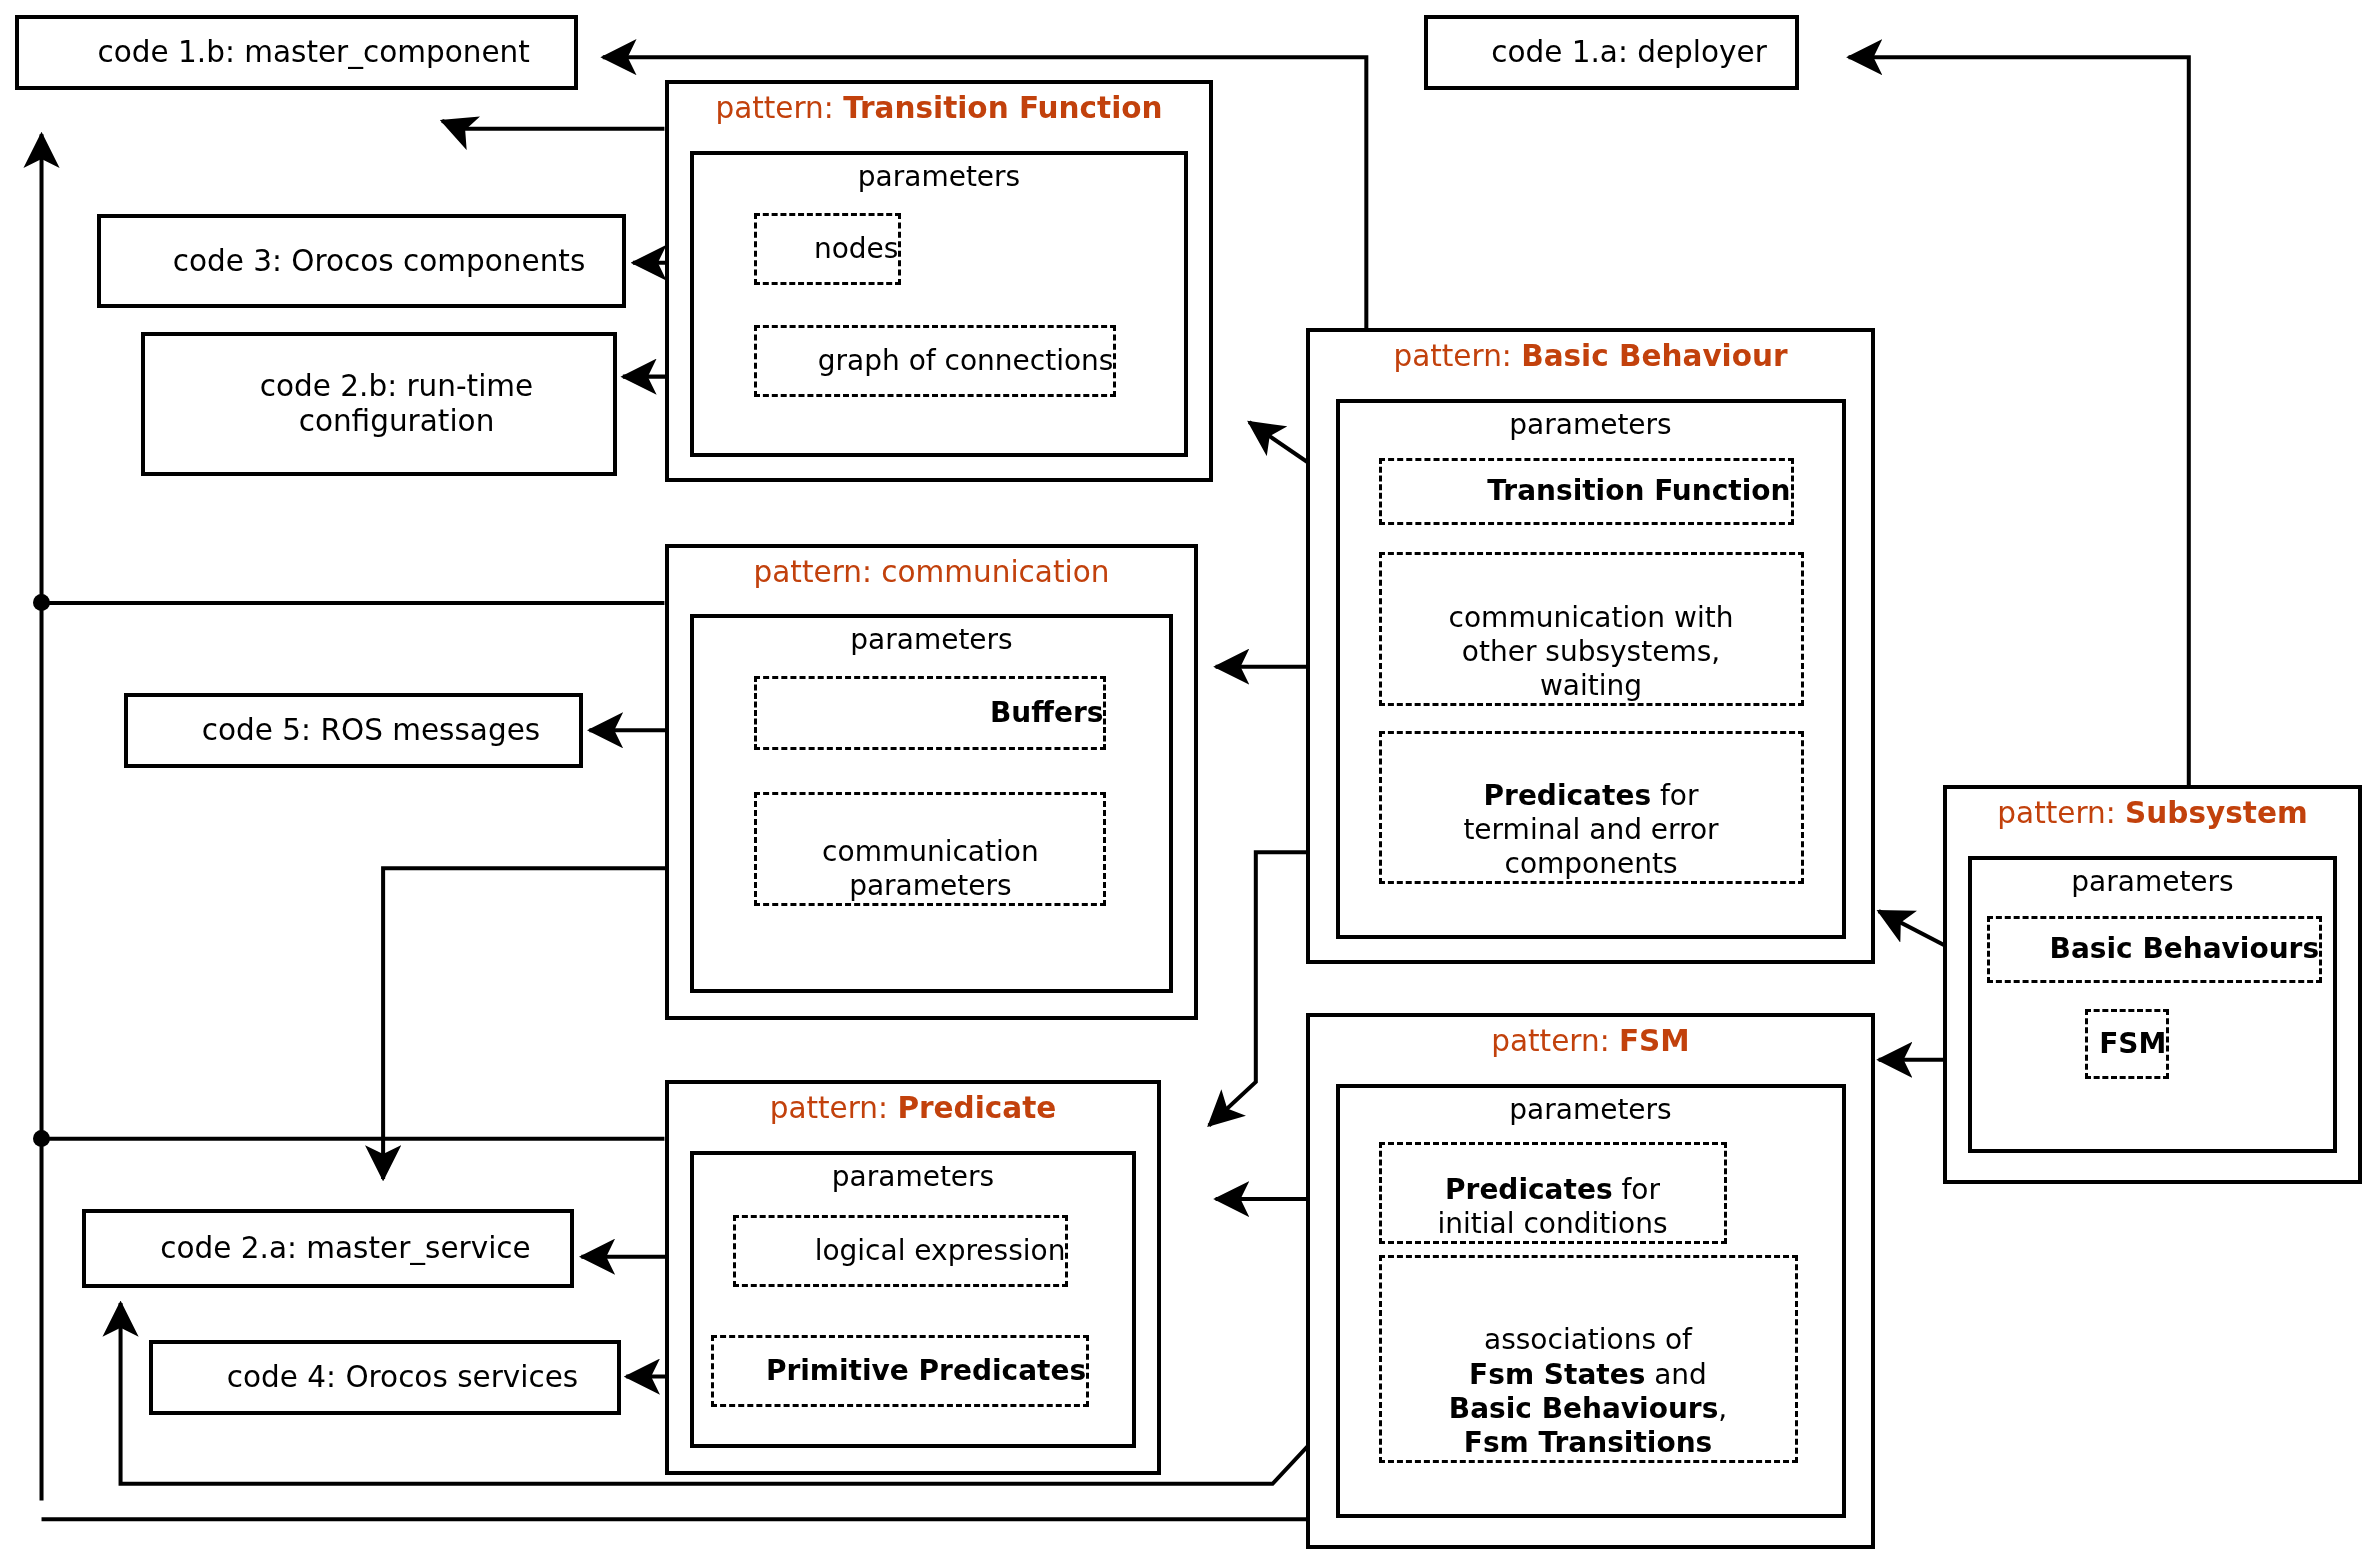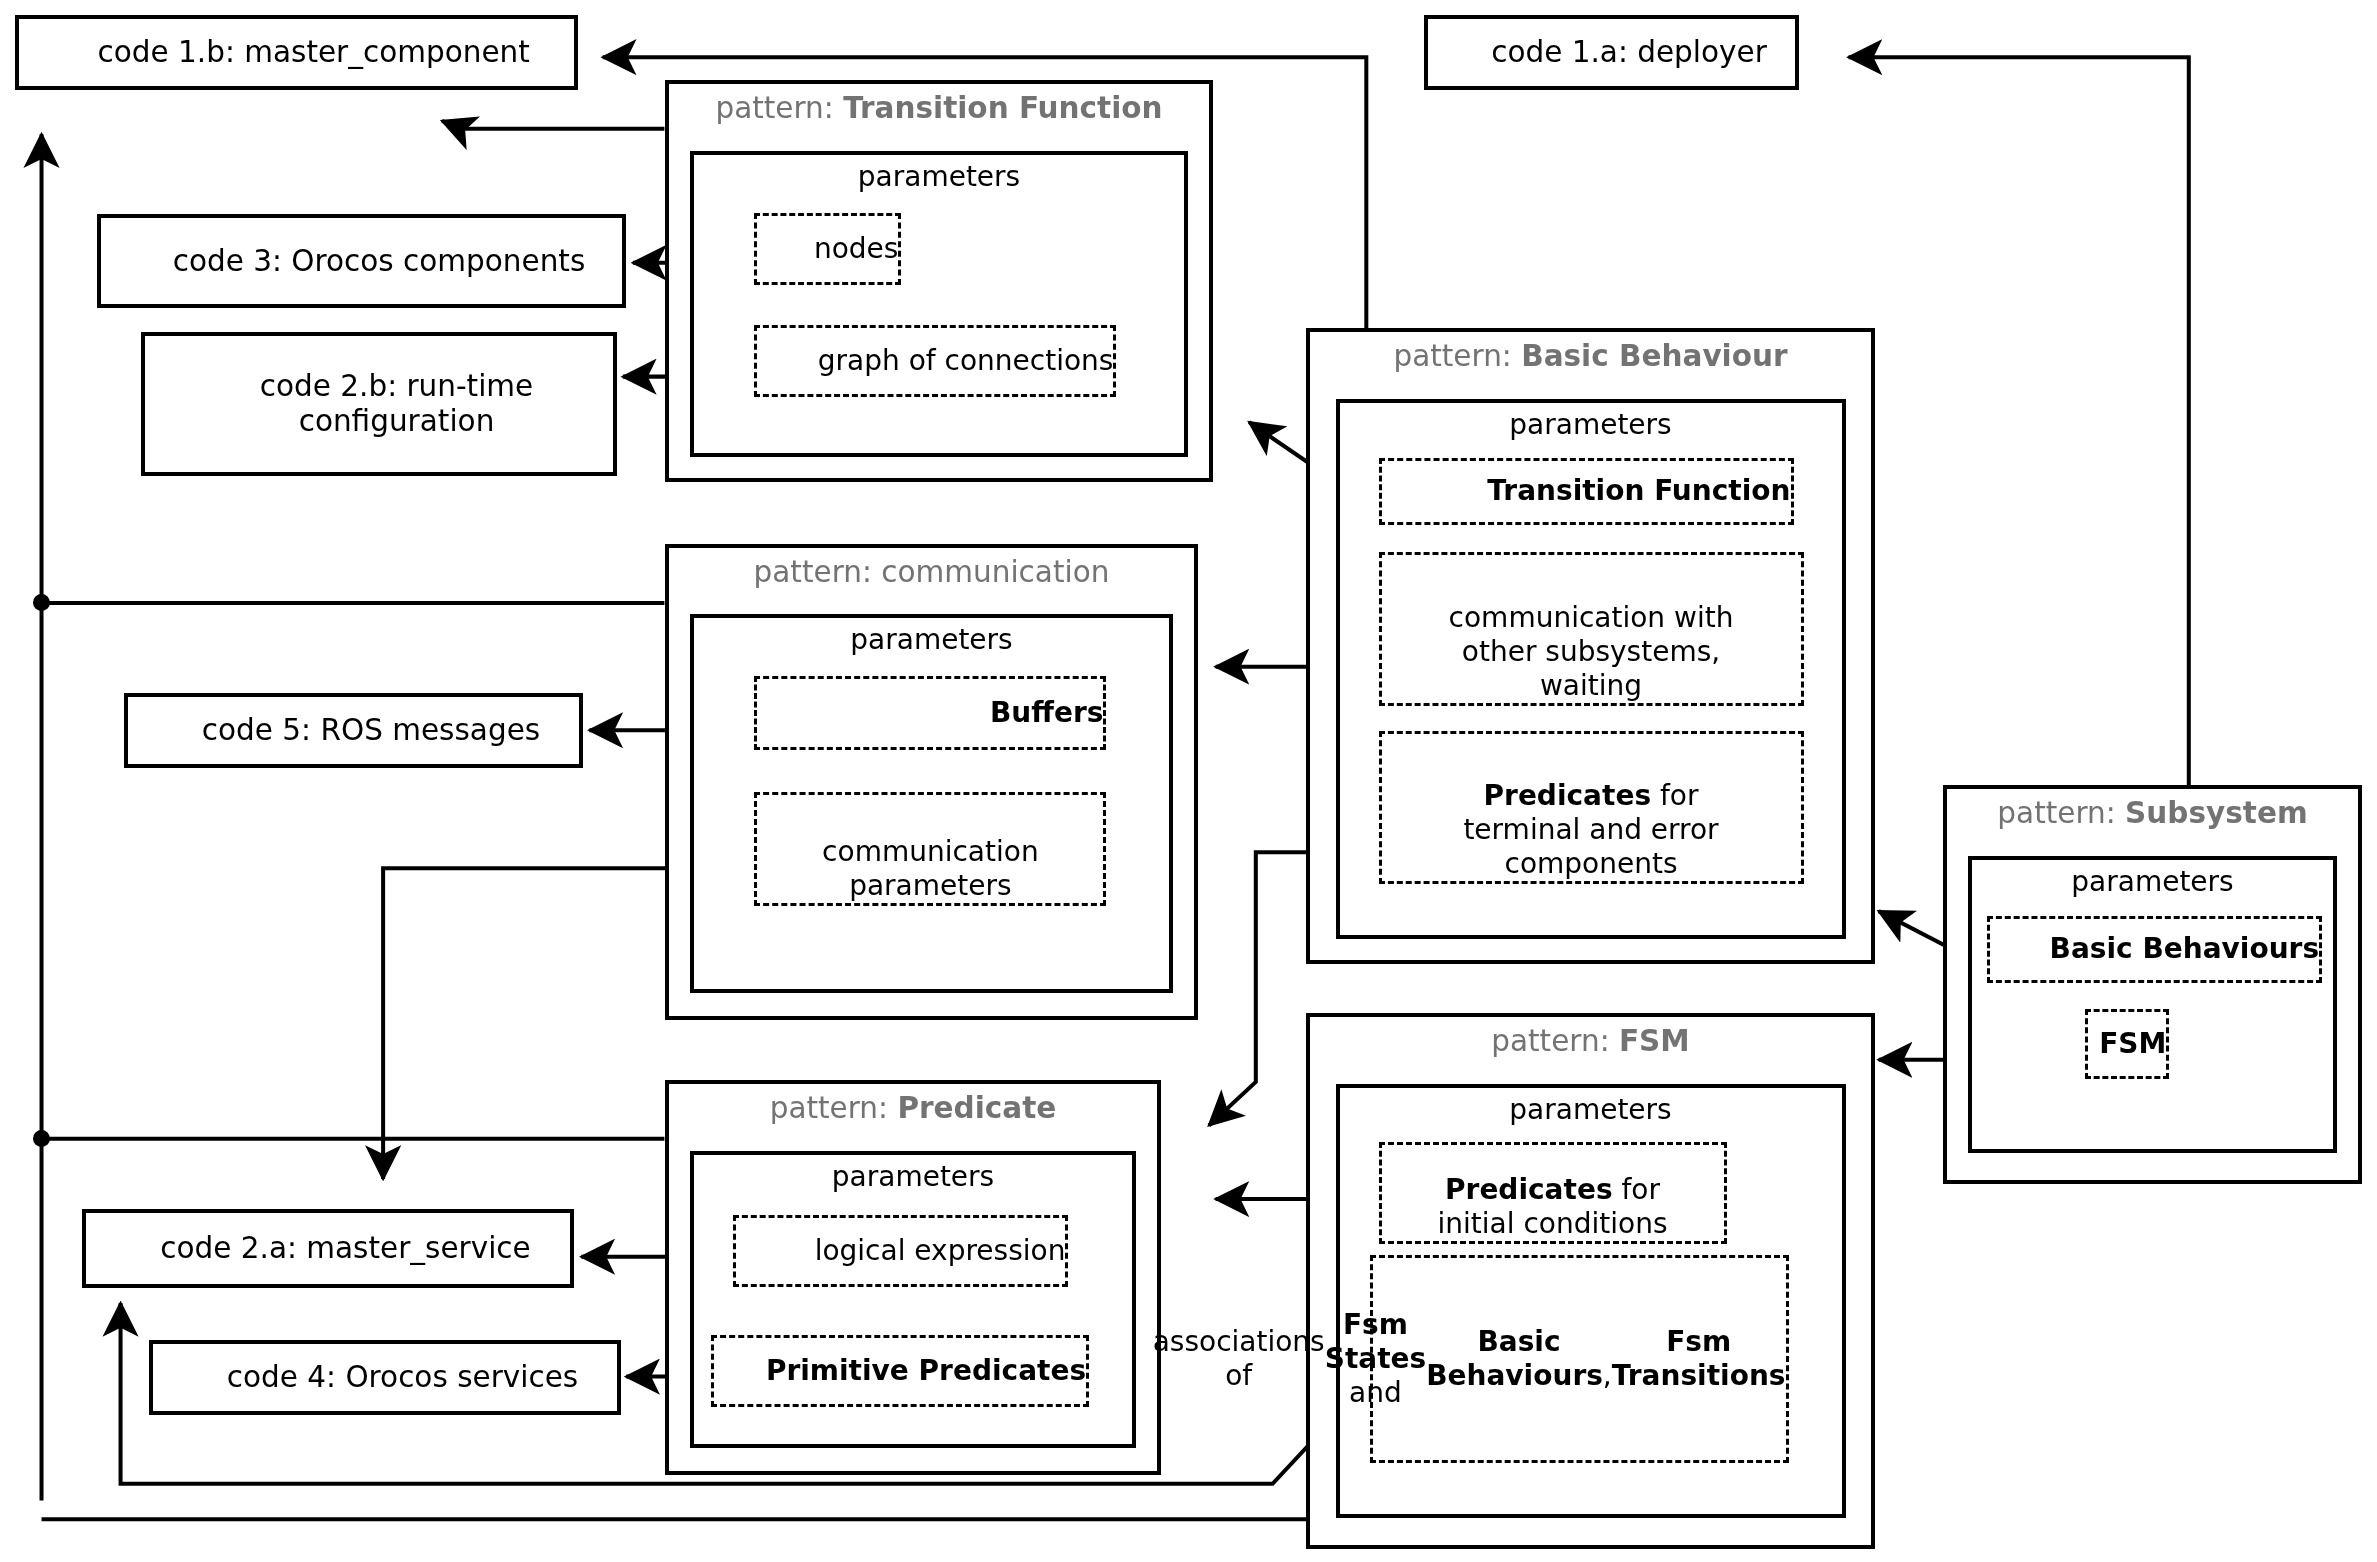--- a/index.html
+++ b/index.html
@@ -5,21 +5,21 @@
   html,body{margin:0;padding:0;background:#ffffff;}
   body{font-family:"DejaVu Sans", sans-serif;}
   #stage{position:relative;width:2377px;height:1563px;background:#fff;overflow:hidden;}
   svg.wires{position:absolute;left:0;top:0;width:2377px;height:1563px;pointer-events:none;}
 
   .box{position:absolute;box-sizing:border-box;background:#fff;border:4.7px solid #000;
        display:flex;align-items:center;justify-content:center;text-align:center;
        font-family:"DejaVu Sans", sans-serif;color:#000;line-height:1.18;padding-left:35px;}
   .pat{position:absolute;box-sizing:border-box;background:#fff;border:4.7px solid #000;}
   .pat > .pat-title{position:absolute;left:0;right:0;top:6.7px;text-align:center;
-       font-family:"DejaVu Sans", sans-serif;font-size:29.5px;color:#737373;white-space:nowrap;}
+       font-family:"DejaVu Sans", sans-serif;font-size:29.5px;color:#c2410c;white-space:nowrap;}
   .pat-title b{font-weight:bold;}
   .params{position:absolute;box-sizing:border-box;background:#fff;border:4px solid #000;}
   .params > .params-title{position:absolute;left:0;right:0;top:5.4px;text-align:center;
        font-family:"DejaVu Sans", sans-serif;font-size:28px;color:#000;}
   .dash{position:absolute;box-sizing:border-box;background:#fff;border:3.3px dashed #000;
        display:flex;align-items:center;justify-content:flex-end;text-align:center;
        font-family:"DejaVu Sans", sans-serif;font-size:28px;color:#000;line-height:1.22;}
   .dash b{font-weight:bold;}
   .codebox{font-size:29.5px;}
   .jdot{position:absolute;width:17.4px;height:17.4px;border-radius:50%;background:#000;}
@@ -183,21 +183,21 @@
   <div class="pat" style="left:1306px;top:1013px;width:569px;height:536px;padding-left:45px;">
     <div class="pat-title">
       <span>pattern: </span><b>FSM</b>
     </div>
     <div class="params" style="left:25.5px;top:67px;right:25.5px;bottom:27px;">
       <div class="params-title">parameters</div>
       <div class="dash" style="left:39px;top:54px;width:348px;height:102px;flex-direction:column;">
         <span><b>Predicates</b><span> for</span></span>
         <span>initial conditions</span>
       </div>
-      <div class="dash" style="left:30px;top:167px;width:419px;height:208px;flex-direction:row;">
+      <div class="dash" style="left:39px;top:167px;width:419px;height:208px;flex-direction:column;">
         <span>associations of</span>
         <span><b>Fsm States</b><span> and</span></span>
         <span><b>Basic Behaviours</b><span>,</span></span>
         <span><b>Fsm Transitions</b></span>
       </div>
     </div>
   </div>
 
   <div class="pat" style="left:1943px;top:785px;width:419px;height:399px;">
     <div class="pat-title">

